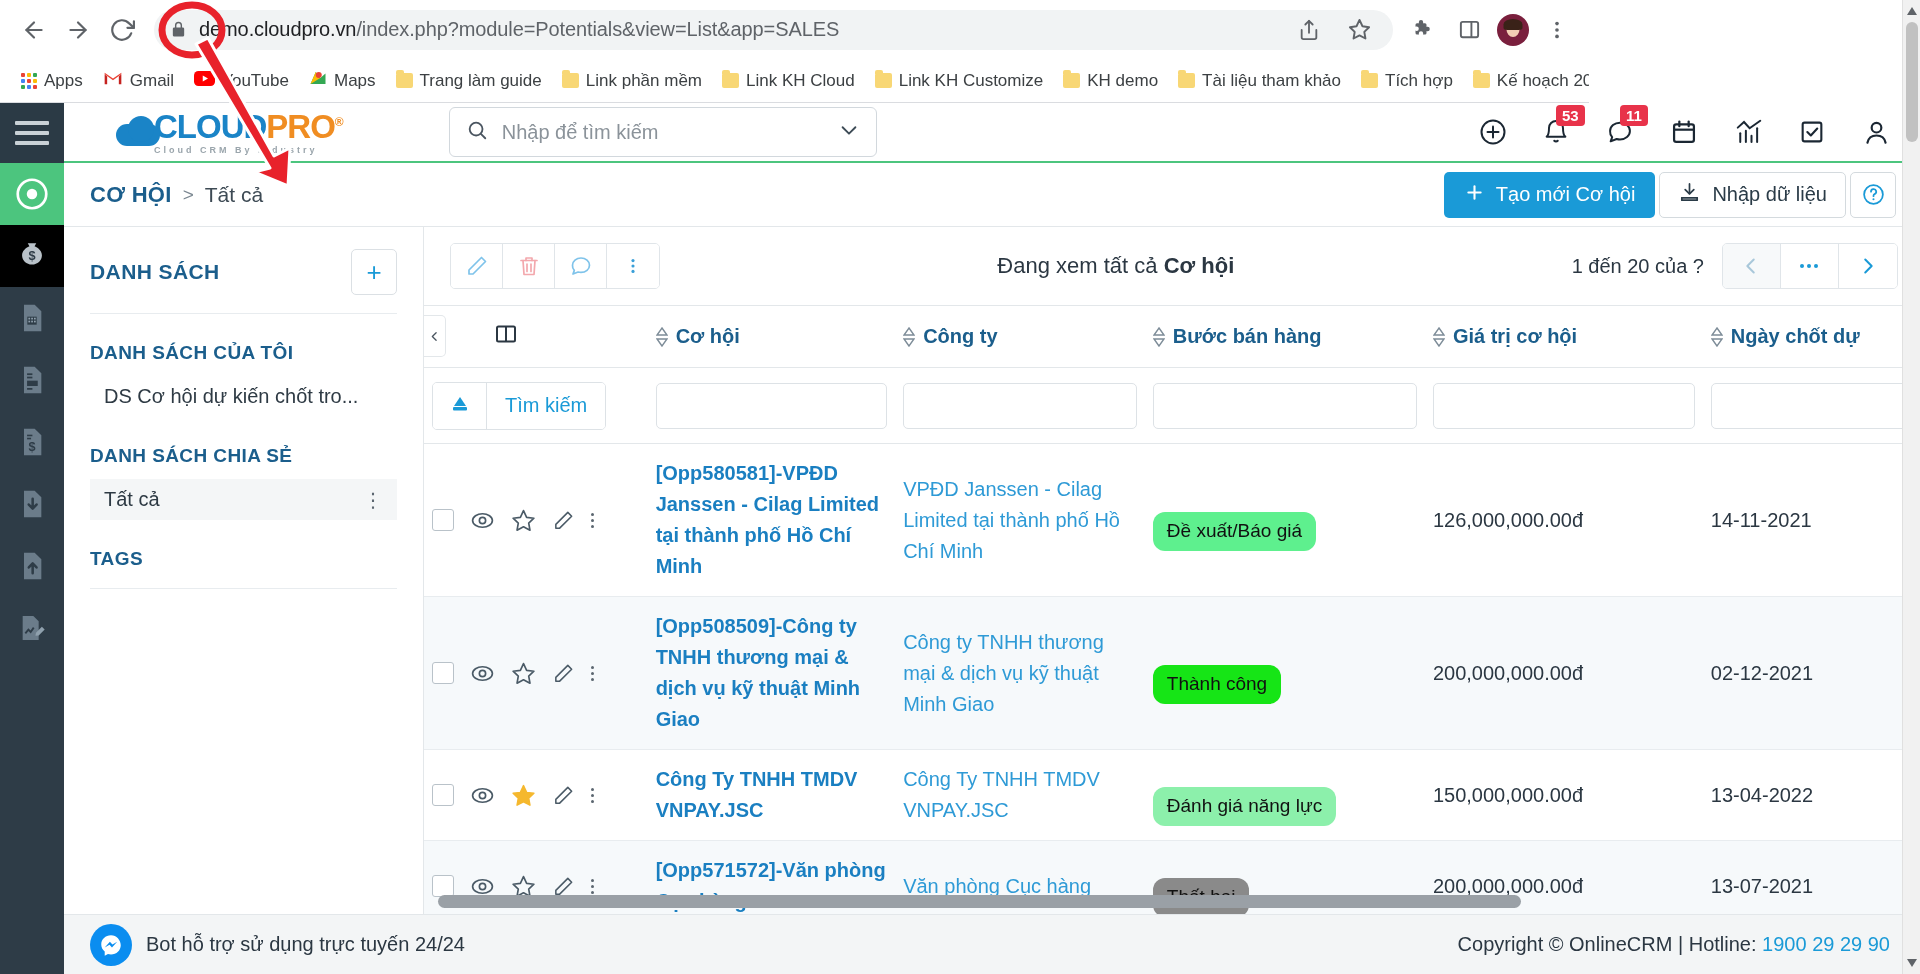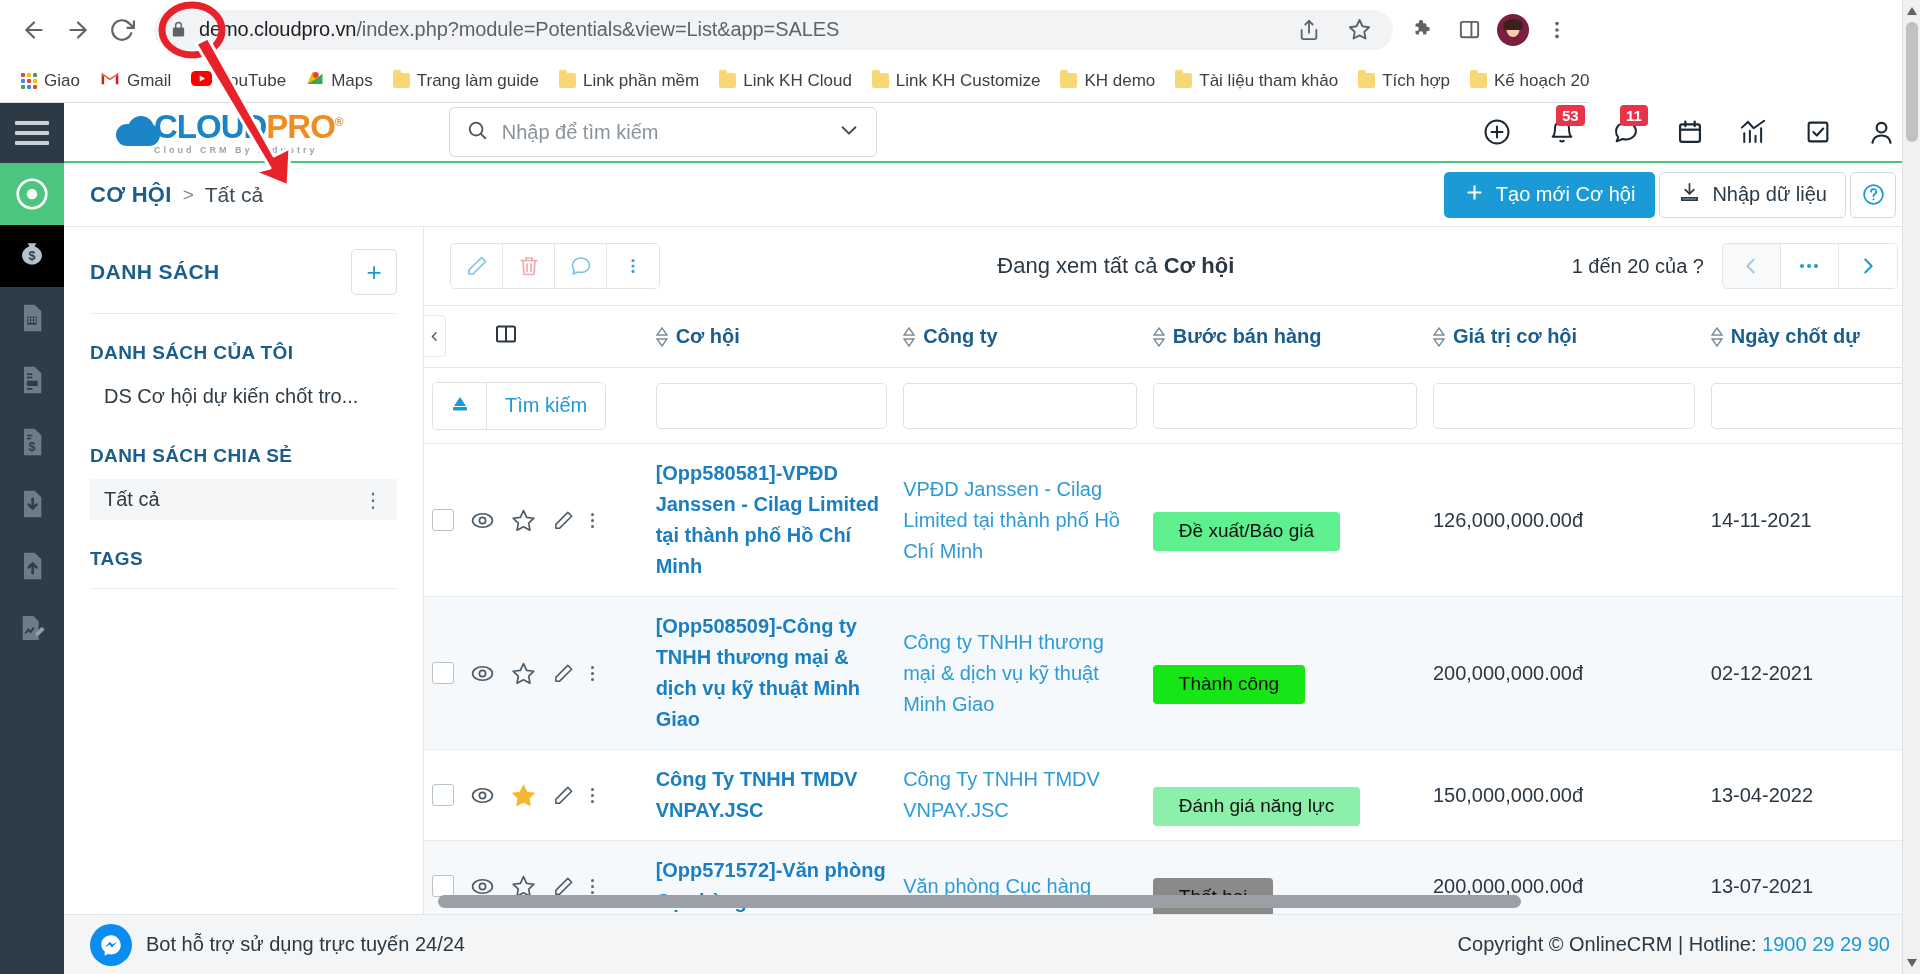--- a/index.html
+++ b/index.html
@@ -133,21 +133,21 @@
     display: flex; align-items: center; padding: 0 16px; gap: 14px;
   }
   .gsearch input {
     border: 0; outline: 0; flex: 1; font-size: 20px; color: #333;
     font-family: "Liberation Sans", sans-serif; background: transparent;
   }
   .gsearch input::placeholder { color: #8b939a; }
 
   .top-icons { margin-left: auto; display: flex; align-items: center; gap: 30px; }
   .ti { position: relative; width: 34px; height: 34px;
-        display: flex; align-items: center; justify-content: flex-end; color: #1b2733; }
+        display: flex; align-items: center; justify-content: flex-start; color: #1b2733; }
   .badge {
     position: absolute; top: -10px; left: 14px; background: #e8334a;
     color: #fff; font-size: 15px; font-weight: 700; line-height: 1;
     padding: 3px 6px; border-radius: 4px; min-width: 26px; text-align: center;
   }
 
   .crumbbar {
     height: 64px; background: #fff; display: flex; align-items: center;
     padding: 0 24px 0 26px; border-bottom: 1px solid #e3e7ea;
   }
@@ -275,21 +275,21 @@
     width: 22px; height: 22px; border: 1px solid #b9c2c9; border-radius: 3px;
     background: #fff; flex: none; cursor: pointer;
   }
   .ric { color: #4a5a66; cursor: pointer; display: flex; align-items: center; }
   .ric.star-on { color: #f5b82e; }
   .ric.dots { flex-direction: column; gap: 3px; }
   .ric.dots i { width: 3px; height: 3px; border-radius: 50%; background: #5b6670; display: block; }
   .clink { color: #1a7fc1; font-size: 20px; line-height: 1.55; font-weight: 700; }
   .clink.normal { font-weight: 400; color: #2e9ad6; }
   .chip {
-    display: inline-block; padding: 8px 26px; border-radius: 4px;
+    display: inline-block; padding: 8px 14px; border-radius: 12px;
     font-size: 19px; color: #111; line-height: 1.2; margin-top: 23px;
   }
   .val { font-size: 20px; color: #2b3742; }
   .hscroll {
     position: absolute; left: 14px; right: 18px; bottom: 6px; height: 13px;
   }
   .hscroll i {
     display: block; width: 74%; height: 13px; background: #9aa0a6; border-radius: 7px;
   }
 
@@ -399,21 +399,21 @@
         <i style="background:#ea4335"></i>
           <i style="background:#fbbc05"></i>
           <i style="background:#34a853"></i>
         <i style="background:#4285f4"></i>
           <i style="background:#ea4335"></i>
           <i style="background:#fbbc05"></i>
         <i style="background:#34a853"></i>
           <i style="background:#4285f4"></i>
           <i style="background:#ea4335"></i>
       </span>
-      <span>Giao</span>
+      <span>Apps</span>
     </div>
     <div class="bm">
       <span>
         <svg width="20" height="15" viewBox="0 0 24 18">
             <path d="M2 2h20v14H2z" fill="#fff"></path>
             <path d="M2 2l10 7 10-7v2l-10 7L2 4z" fill="#ea4335"></path>
             <path d="M2 2v14h3V6.5L2 4z" fill="#c5221f"></path>
             <path d="M22 2v14h-3V6.5L22 4z" fill="#c5221f"></path>
           </svg>
       </span>

